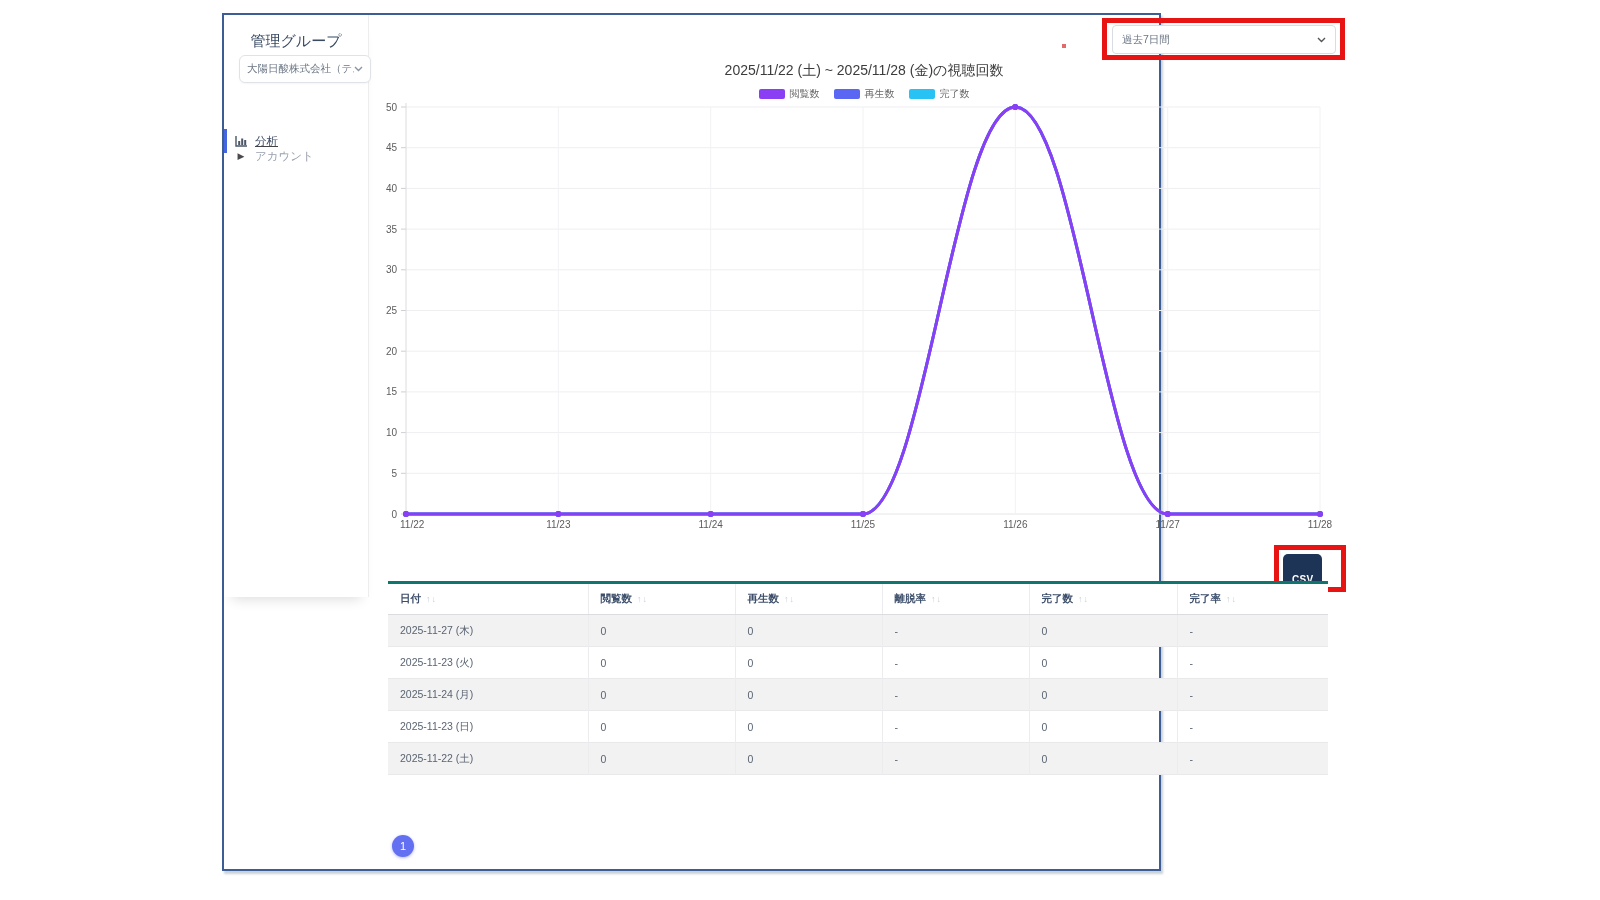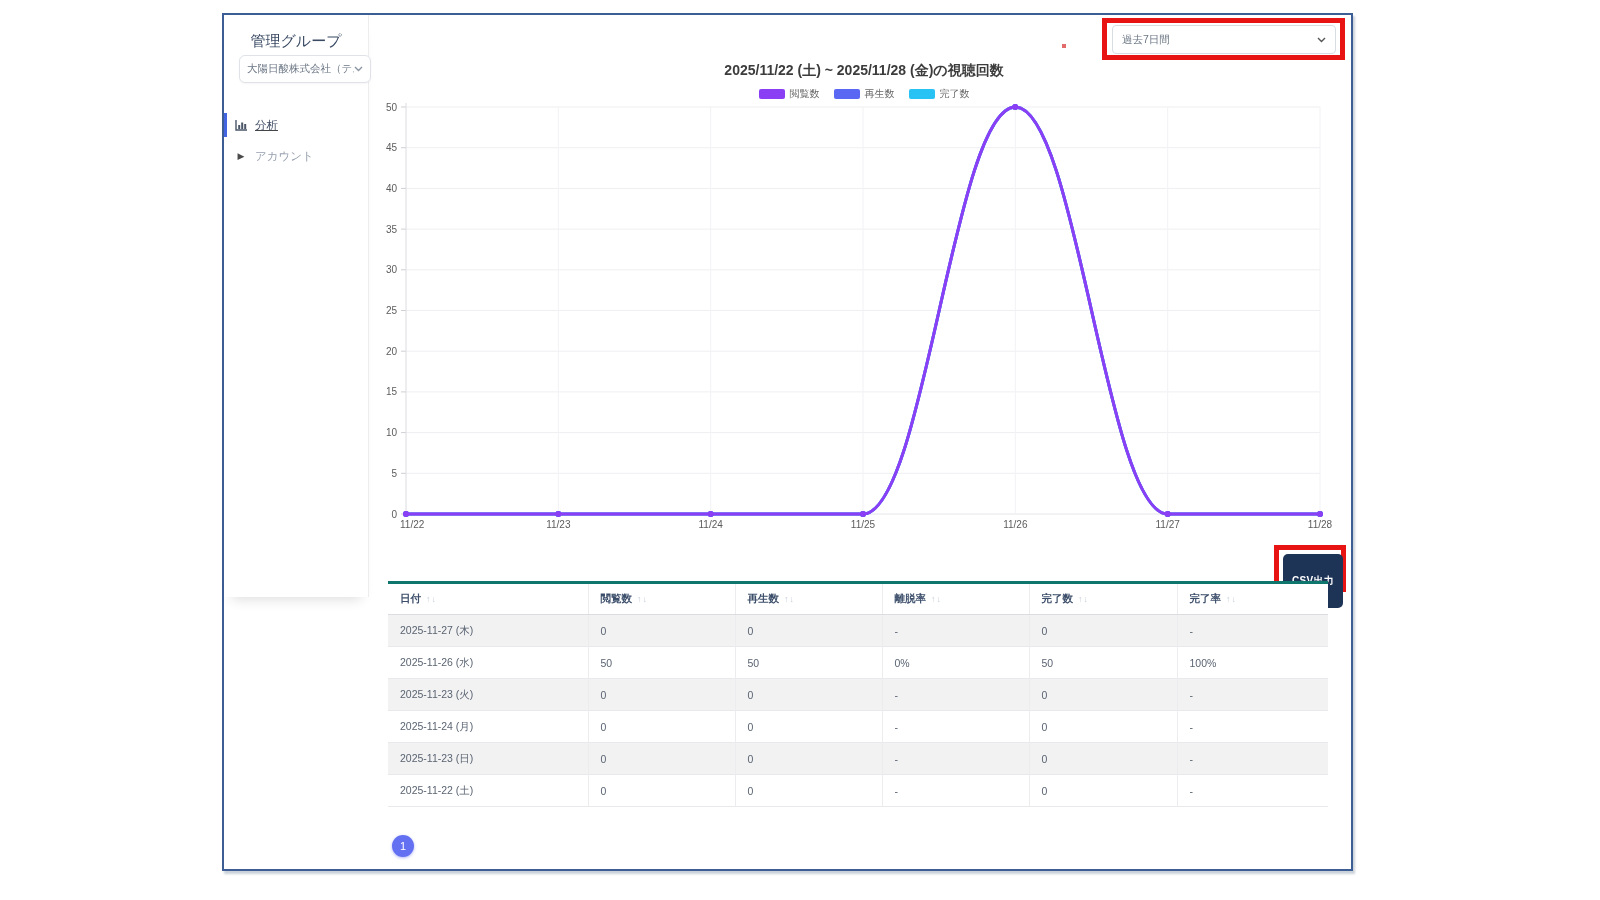--- a/index.html
+++ b/index.html
@@ -1,18 +1,18 @@
 <!DOCTYPE html>
 <html><head>
 <meta charset="utf-8">
 <style>
   html,body{margin:0;padding:0;background:#fff;}
   body{width:1600px;height:900px;position:relative;overflow:hidden;
        font-family:"Liberation Sans","DejaVu Sans",sans-serif;color:#444;}
-  .window{position:absolute;left:222px;top:13px;width:1131px;height:858px;
+  .window{position:absolute;left:222px;top:13px;width:939px;height:858px;
           border:2px solid #3c5e95;background:#fff;box-sizing:border-box;
           box-shadow:2px 3px 2px rgba(70,90,120,.28);}
   
   .sidebar{position:absolute;left:0;top:0;width:144px;height:582px;background:#fff;
            border-right:1px solid #ededed;box-shadow:0 10px 12px -8px rgba(0,0,0,.14);}
   .sb-title{margin-top:17px;text-align:center;font-size:15px;color:#3a4a63;}
   .sb-select{position:absolute;left:15px;top:40px;width:116px;height:26px;
              border:1px solid #dfe3e8;border-radius:6px;background:#fff;
              display:flex;align-items:center;padding:0 7px;cursor:pointer;
              box-shadow:0 1px 2px rgba(0,0,0,.04);}
@@ -33,21 +33,21 @@
   .period-select{position:absolute;left:888px;top:10px;width:224px;height:29px;
                  border:1px solid #d8dde3;border-radius:4px;background:#fff;
                  display:flex;align-items:center;padding:0 9px;box-sizing:border-box;cursor:pointer;}
   .period-select span.val{flex:1;font-size:10.5px;color:#6b7684;}
   .tiny-dot{position:absolute;left:838px;top:29px;width:4px;height:4px;background:#e26a6a;}
   .csv-btn{position:absolute;left:1059px;top:539px;background:#1d3456;color:#fff;
            font-size:10px;font-weight:bold;padding:20px 9px;border-radius:5px;
            border:none;cursor:pointer;letter-spacing:.3px;}
   
   .chart-title{position:absolute;left:160px;top:47px;width:960px;text-align:center;
-               font-size:14px;font-weight:bold;color:#3c3c3c;}
+               font-size:14px;font-weight:normal;color:#3c3c3c;}
   .legend{position:absolute;left:160px;top:72px;width:960px;display:flex;
           justify-content:center;gap:14px;align-items:center;}
   .legend-item{display:flex;align-items:center;gap:5px;}
   .legend-swatch{width:26px;height:10px;border-radius:2px;}
   .legend-label{font-size:10px;color:#6a6a6a;}
   .chart-svg{position:absolute;left:160px;top:79px;}
   
   .data-table{position:absolute;left:164px;top:566px;width:940px;border-collapse:collapse;table-layout:fixed;}
   .data-table th{height:30px;text-align:left;padding:0 12px;font-size:10.5px;color:#3d4f6b;
                  border-top:3px solid #0f766e;border-bottom:1px solid #dcdce0;background:#fff;}
@@ -68,21 +68,21 @@
   <div class="sidebar">
     <div class="sb-title">管理グループ</div>
     <div class="sb-select">
       <span class="val">大陽日酸株式会社（テス</span>
       <span class="chev">
         <svg width="9" height="6" viewBox="0 0 9 6">
             <polyline points="1,1 4.5,4.5 8,1" fill="none" stroke="#8a94a2" stroke-width="1.4"></polyline>
           </svg>
       </span>
     </div>
-    <div class="menu-item mi-analysis" style="top:96px;text-decoration:underline;">
+    <div class="menu-item mi-analysis" style="top:112px;text-decoration:underline;">
       <span class="bar"></span>
       <span class="mi-icon">
         <svg width="13" height="12" viewBox="0 0 13 12">
           <polyline points="1,1 1,11 12,11" fill="none" stroke="#4a5568" stroke-width="1.4"></polyline>
           <rect x="3.2" y="6" width="2" height="4" fill="#4a5568"></rect>
           <rect x="6.2" y="3.5" width="2" height="6.5" fill="#4a5568"></rect>
           <rect x="9.2" y="5" width="2" height="5" fill="#4a5568"></rect>
         </svg>
       </span>
       <span class="mi-label">分析</span>
@@ -218,28 +218,20 @@
     <tbody>
         <tr>
           <td>2025-11-27 (木)</td>
           <td>0</td>
           <td>0</td>
           <td>-</td>
           <td>0</td>
           <td>-</td>
         </tr>
         <tr>
-          <td>2025-11-26 (水)</td>
-          <td>50</td>
-          <td>50</td>
-          <td>0%</td>
-          <td>50</td>
-          <td>100%</td>
-        </tr>
-        <tr>
           <td>2025-11-23 (火)</td>
           <td>0</td>
           <td>0</td>
           <td>-</td>
           <td>0</td>
           <td>-</td>
         </tr>
         <tr>
           <td>2025-11-24 (月)</td>
           <td>0</td>

